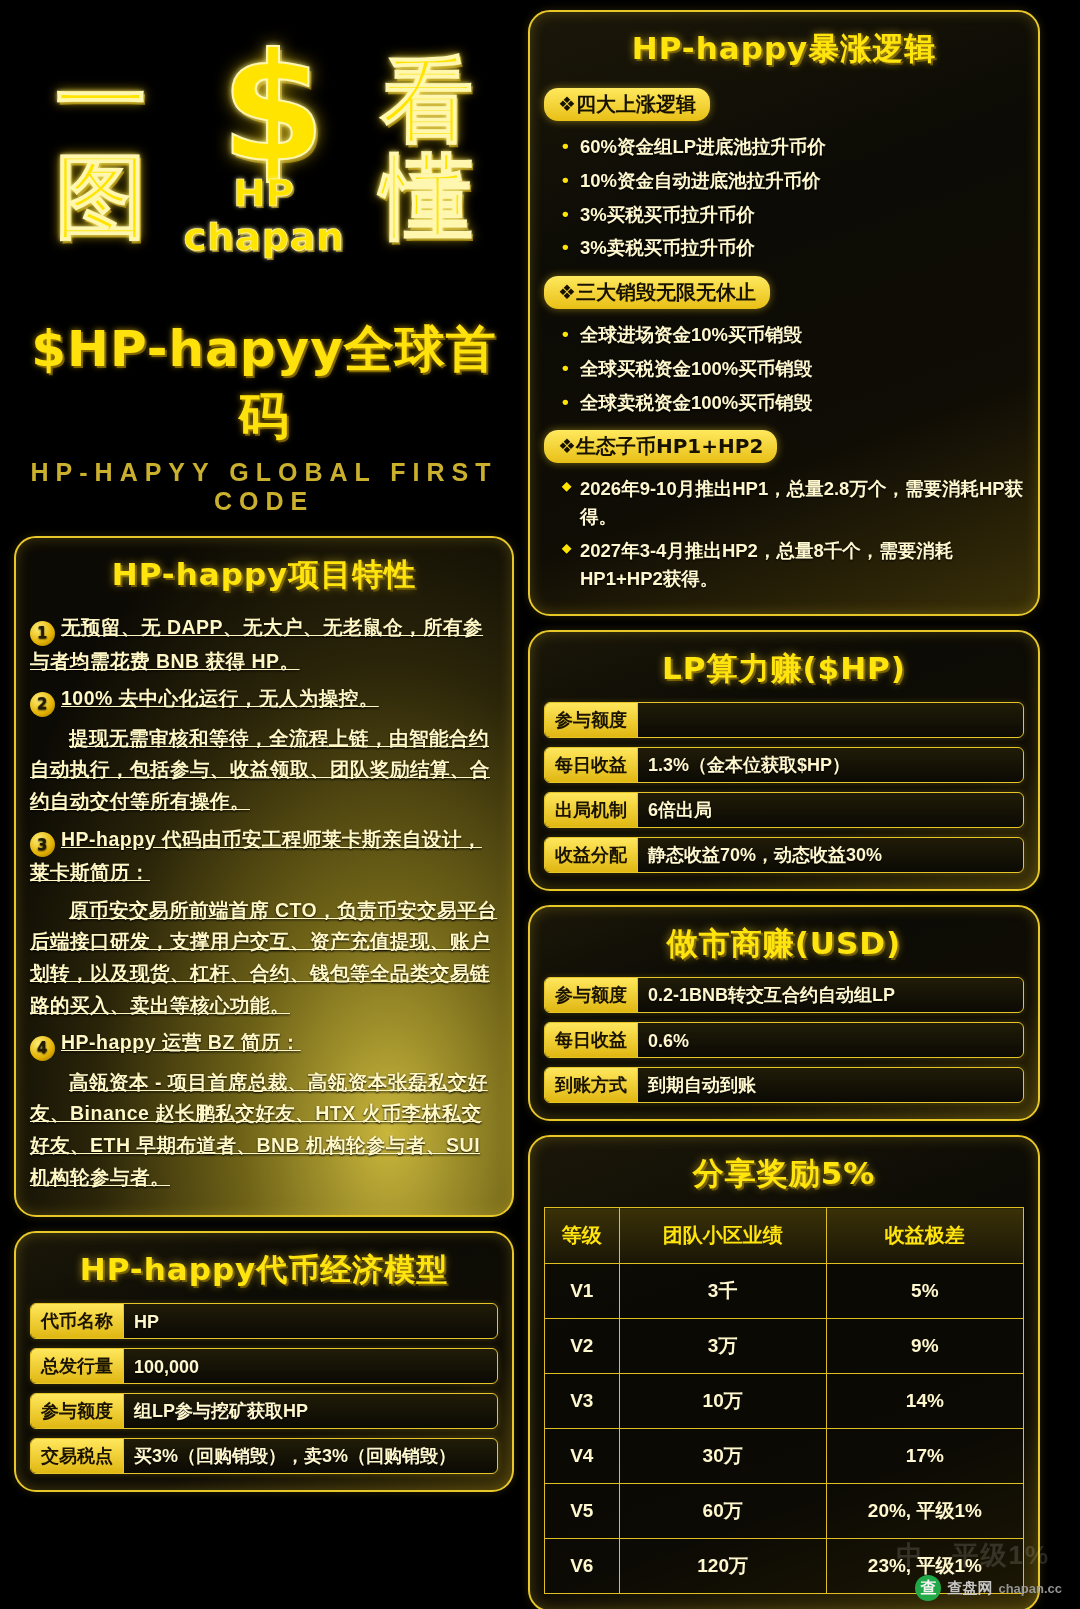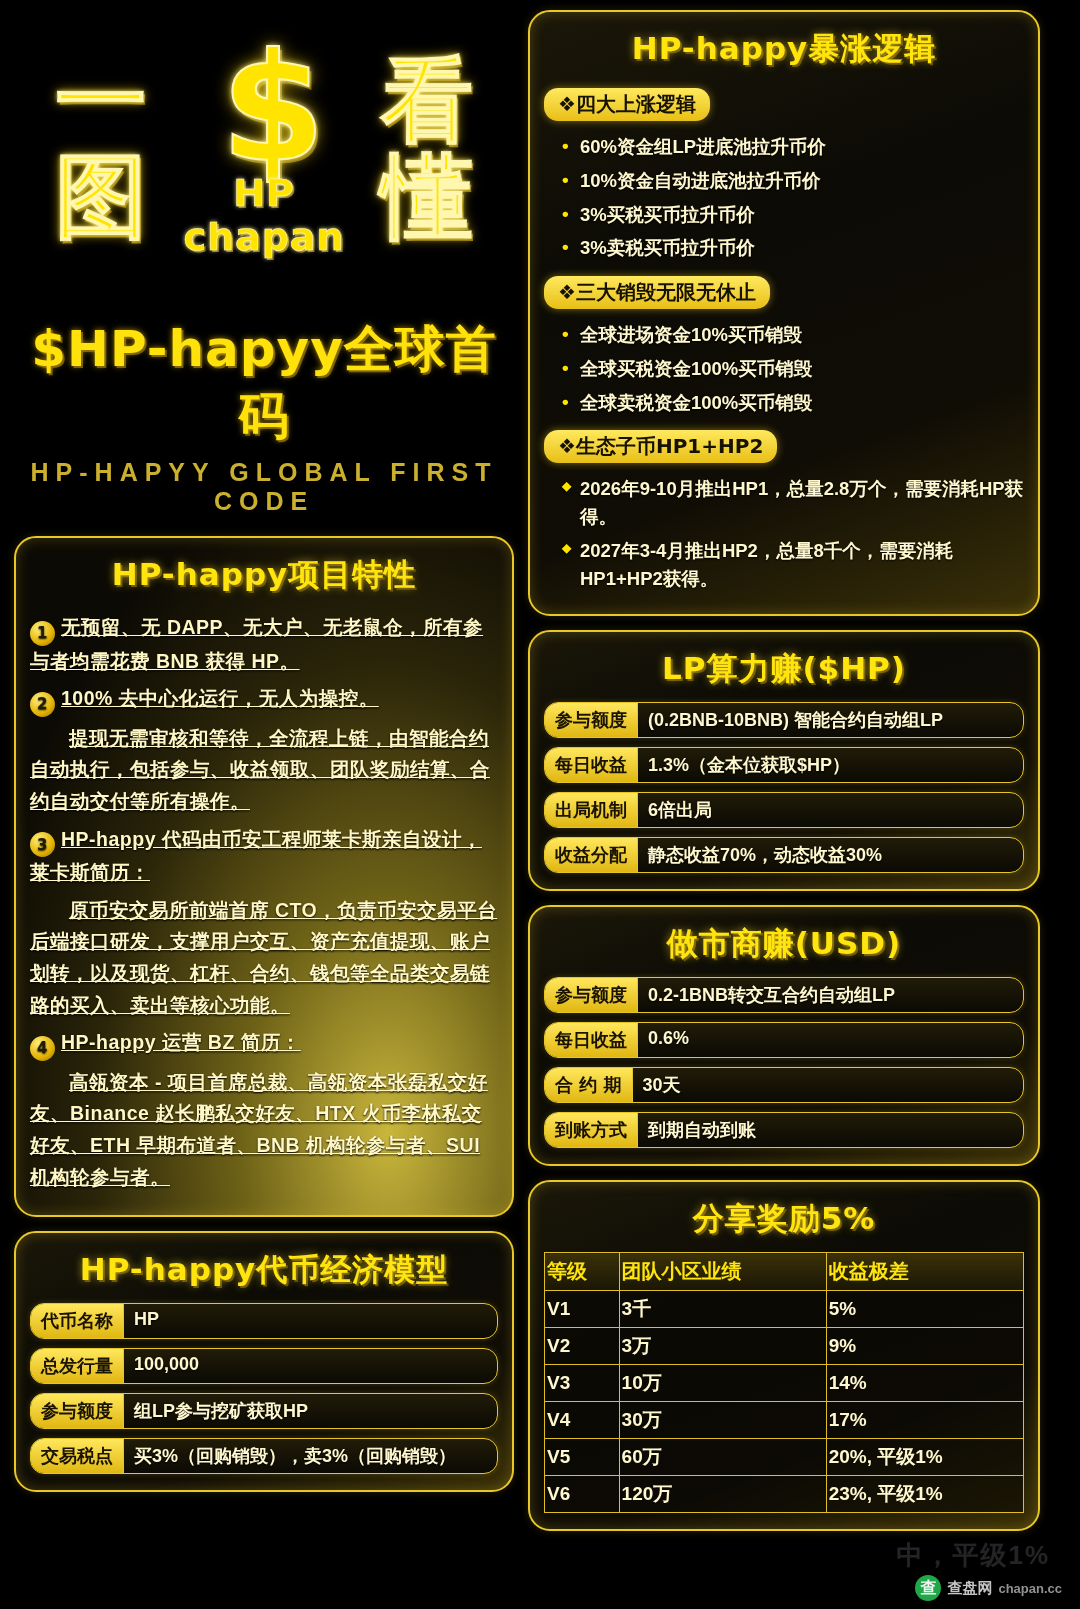--- a/index.html
+++ b/index.html
@@ -119,22 +119,22 @@
     text-shadow: 0 1px 2px #000;
   }
   ul.bullets li:before {
     content: "•"; position: absolute; left: 0; top: -1px; color: #ffe400; font-size: 19px;
   }
   ul.bullets.diamond li:before { content: "◆"; font-size: 12px; top: 2px; }
 
   
   .rows { display: flex; flex-direction: column; gap: 9px; margin-top: 2px; }
   .row {
-    display: flex; align-items: flex-start;
-    border: 1.5px solid #e5c528; border-radius: 14px;
+    display: flex; align-items: flex-end;
+    border: 1.5px solid #e5c528; border-radius: 6px;
     background: linear-gradient(180deg, #211c08, #0b0a04);
     overflow: hidden;
     box-shadow: 0 0 6px rgba(230,200,40,0.2);
   }
   .row .k {
     background: linear-gradient(180deg, #ffe75c, #e0b712);
     color: #1a1300; font-weight: bold; font-size: 18px;
     padding: 5px 10px; white-space: nowrap;
     display: flex; align-items: center;
     font-family: "DejaVu Sans", sans-serif;
@@ -143,23 +143,23 @@
   .row .v {
     color: #fff8cf; font-weight: bold; font-size: 18px;
     padding: 5px 10px; display: flex; align-items: center;
     text-shadow: 0 1px 2px #000;
   }
 
   
   table.levels { width: 100%; border-collapse: collapse; margin-top: 2px; }
   table.levels th, table.levels td {
     border: 1.5px solid #e0bf22;
-    text-align: left;
+    text-align: center;
     font-weight: bold;
-    padding: 5px 2px;
+    padding: 14px 2px;
     font-size: 19px;
     margin-left: 27px;
   }
   table.levels th {
     background: linear-gradient(180deg, #3a3108, #1a1605);
     color: #ffe40d; font-size: 20px;
     font-family: "DejaVu Sans", sans-serif;
   }
   table.levels td { color: #fff8cf; background: rgba(10,9,3,0.6); }
 
@@ -273,21 +273,20 @@
           <li>2026年9-10月推出HP1，总量2.8万个，需要消耗HP获得。</li>
           <li>2027年3-4月推出HP2，总量8千个，需要消耗HP1+HP2获得。</li>
         </ul>
       </div>
 
       <div class="panel">
         <div class="panel-title">LP算力赚($HP)</div>
         <div class="rows">
           <div class="row">
             <div class="k">参与额度</div>
-            <div class="v">(0.2BNB-10BNB) 智能合约自动组LP</div>
           </div>
           <div class="row">
             <div class="k">每日收益</div>
             <div class="v">1.3%（金本位获取$HP）</div>
           </div>
           <div class="row">
             <div class="k">出局机制</div>
             <div class="v">6倍出局</div>
           </div>
           <div class="row">
@@ -300,24 +299,20 @@
       <div class="panel">
         <div class="panel-title">做市商赚(USD)</div>
         <div class="rows">
           <div class="row">
             <div class="k">参与额度</div>
             <div class="v">0.2-1BNB转交互合约自动组LP</div>
           </div>
           <div class="row">
             <div class="k">每日收益</div>
             <div class="v">0.6%</div>
-          </div>
-          <div class="row">
-            <div class="k">合 约 期</div>
-            <div class="v">30天</div>
           </div>
           <div class="row">
             <div class="k">到账方式</div>
             <div class="v">到期自动到账</div>
           </div>
         </div>
       </div>
 
       <div class="panel">
         <div class="panel-title">分享奖励5%</div>

